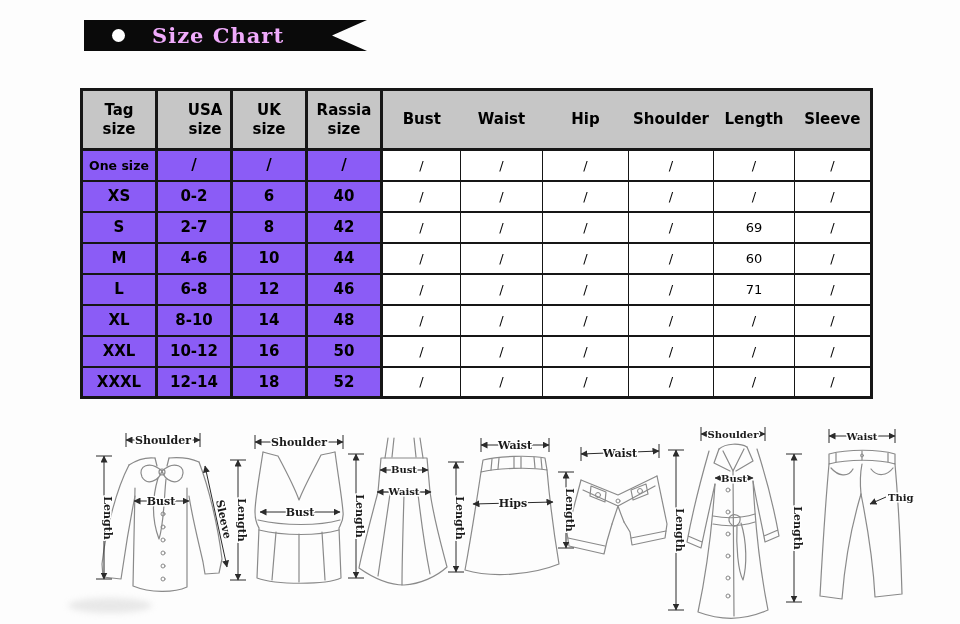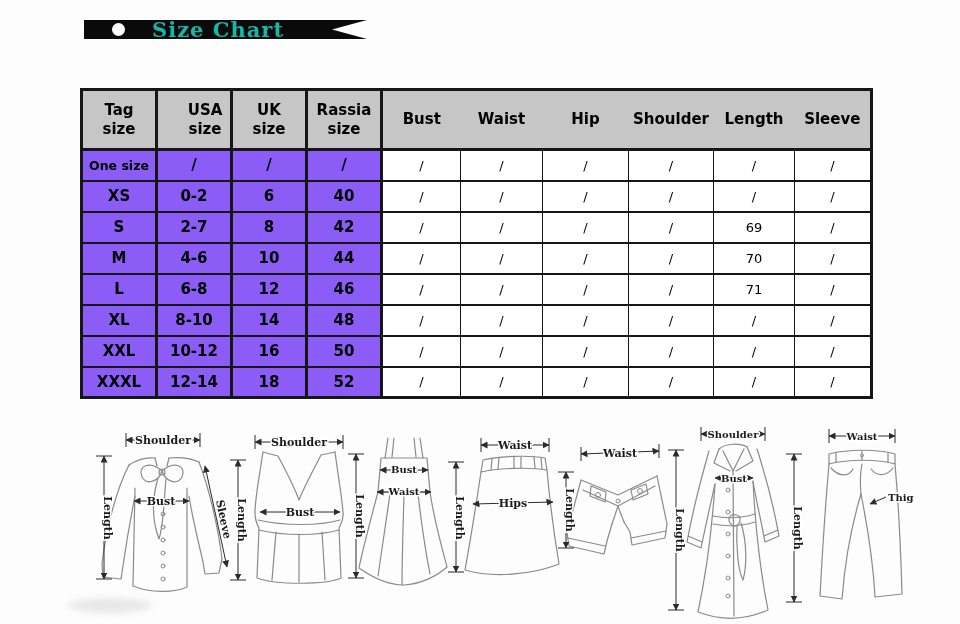--- a/index.html
+++ b/index.html
@@ -4,22 +4,22 @@
 <style>
   * { box-sizing: border-box; margin: 0; padding: 0; }
   html,body { background:#fdfdfd; }
   #canvas {
     position: relative; width: 960px; height: 624px;
     background:#fdfdfd; overflow: hidden;
     font-family: "DejaVu Sans", sans-serif;
   }
   
   #banner {
-    position:absolute; left:84px; top:20px; width:283px; height:19px;
-    background:#0a0a0a; color:#14b8a6;
+    position:absolute; left:84px; top:20px; width:283px; height:31px;
+    background:#0a0a0a; color:#f0abfc;
     clip-path: polygon(0 0, 100% 0, calc(100% - 35px) 50%, 100% 100%, 0 100%);
     display:flex; align-items:center;
   }
   #banner .dot {
     width:13px; height:13px; border-radius:50%; background:#fff;
     margin-left:28px; flex:0 0 auto;
   }
   #banner .title {
     margin-left:27px; font-family:"DejaVu Serif", serif;
     font-weight:bold; font-size:21px; letter-spacing:1px; white-space:nowrap;
@@ -138,21 +138,21 @@
         </tr>
         <tr>
           <td class="size">M</td>
           <td class="size">4-6</td>
           <td class="size">10</td>
           <td class="size">44</td>
           <td class="measure">/</td>
           <td class="measure">/</td>
           <td class="measure">/</td>
           <td class="measure">/</td>
-          <td class="measure">70</td>
+          <td class="measure">60</td>
           <td class="measure">/</td>
         </tr>
         <tr>
           <td class="size">L</td>
           <td class="size">6-8</td>
           <td class="size">12</td>
           <td class="size">46</td>
           <td class="measure">/</td>
           <td class="measure">/</td>
           <td class="measure">/</td>

